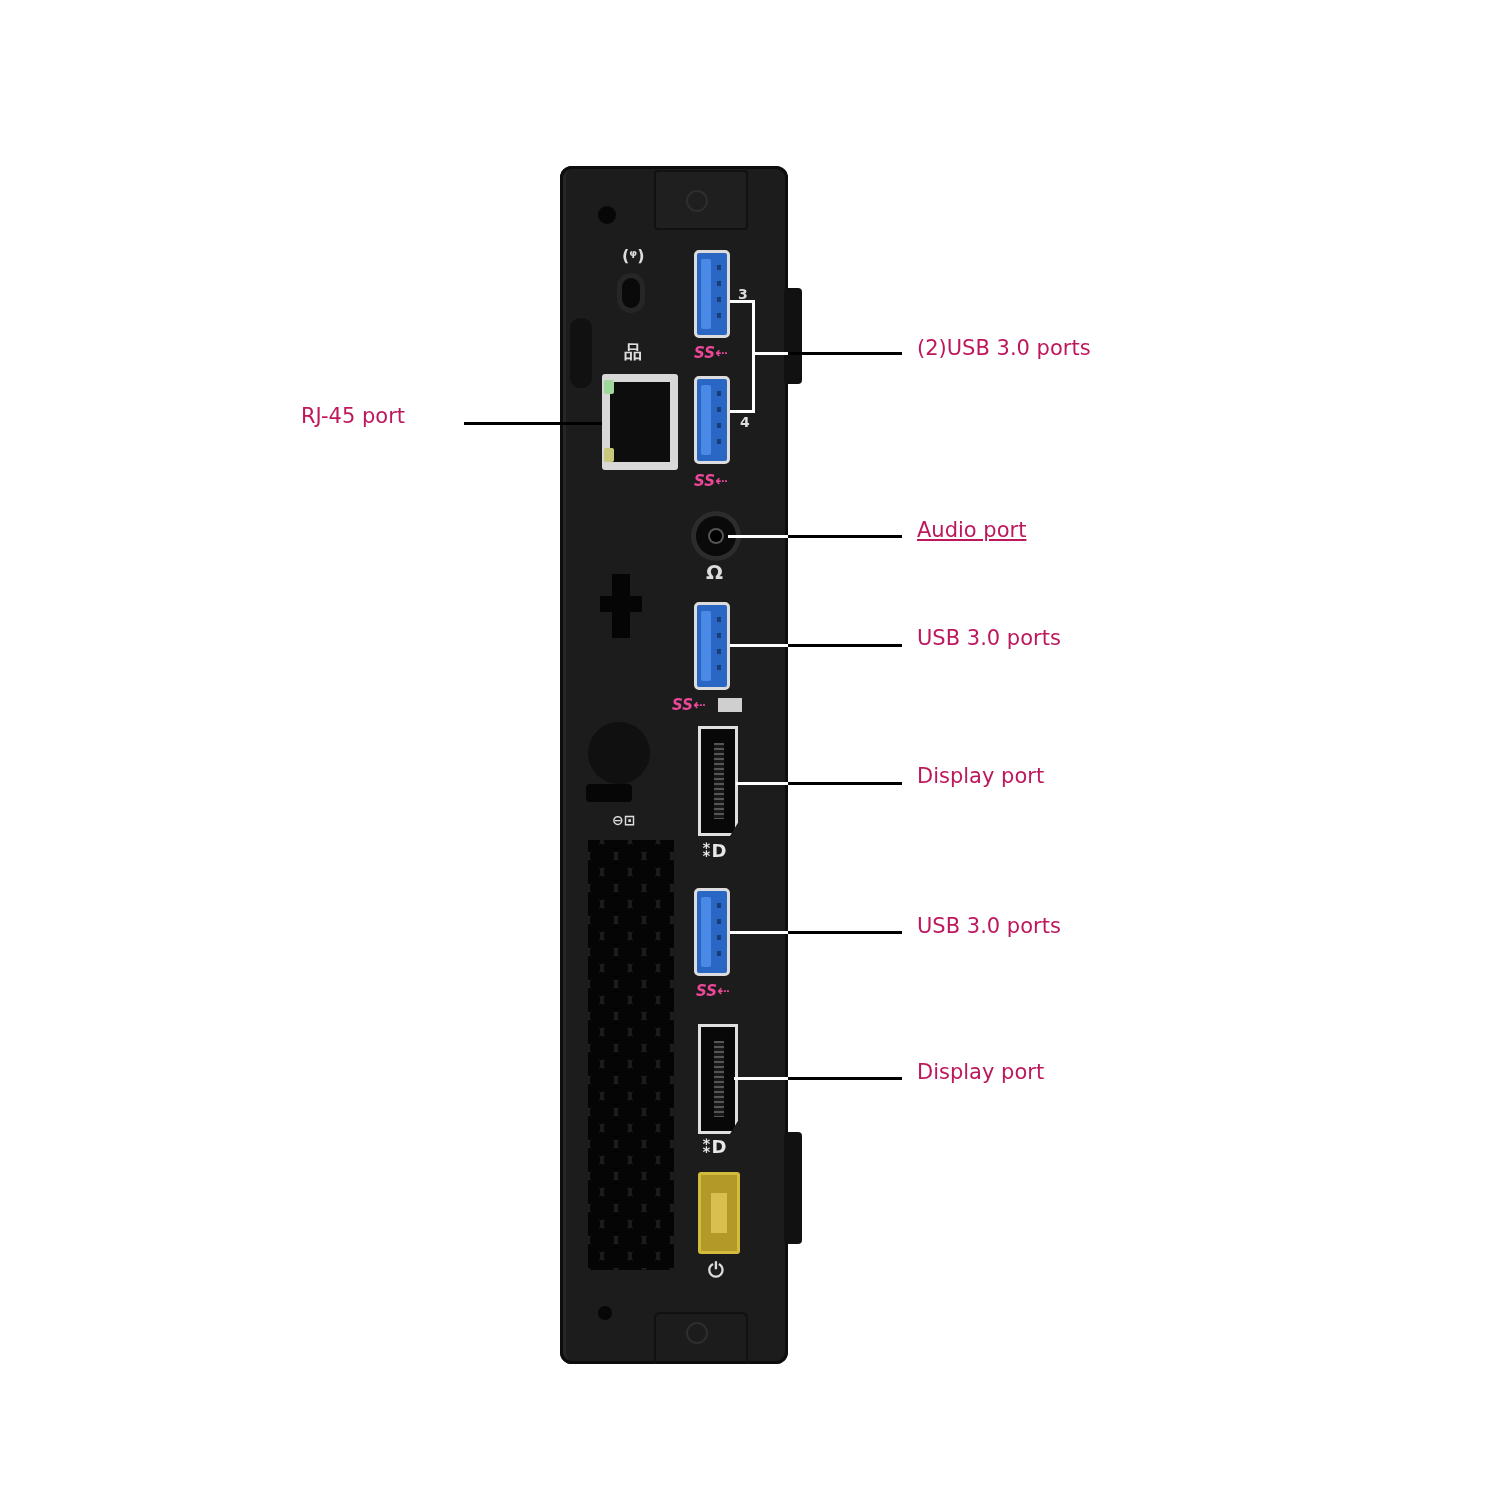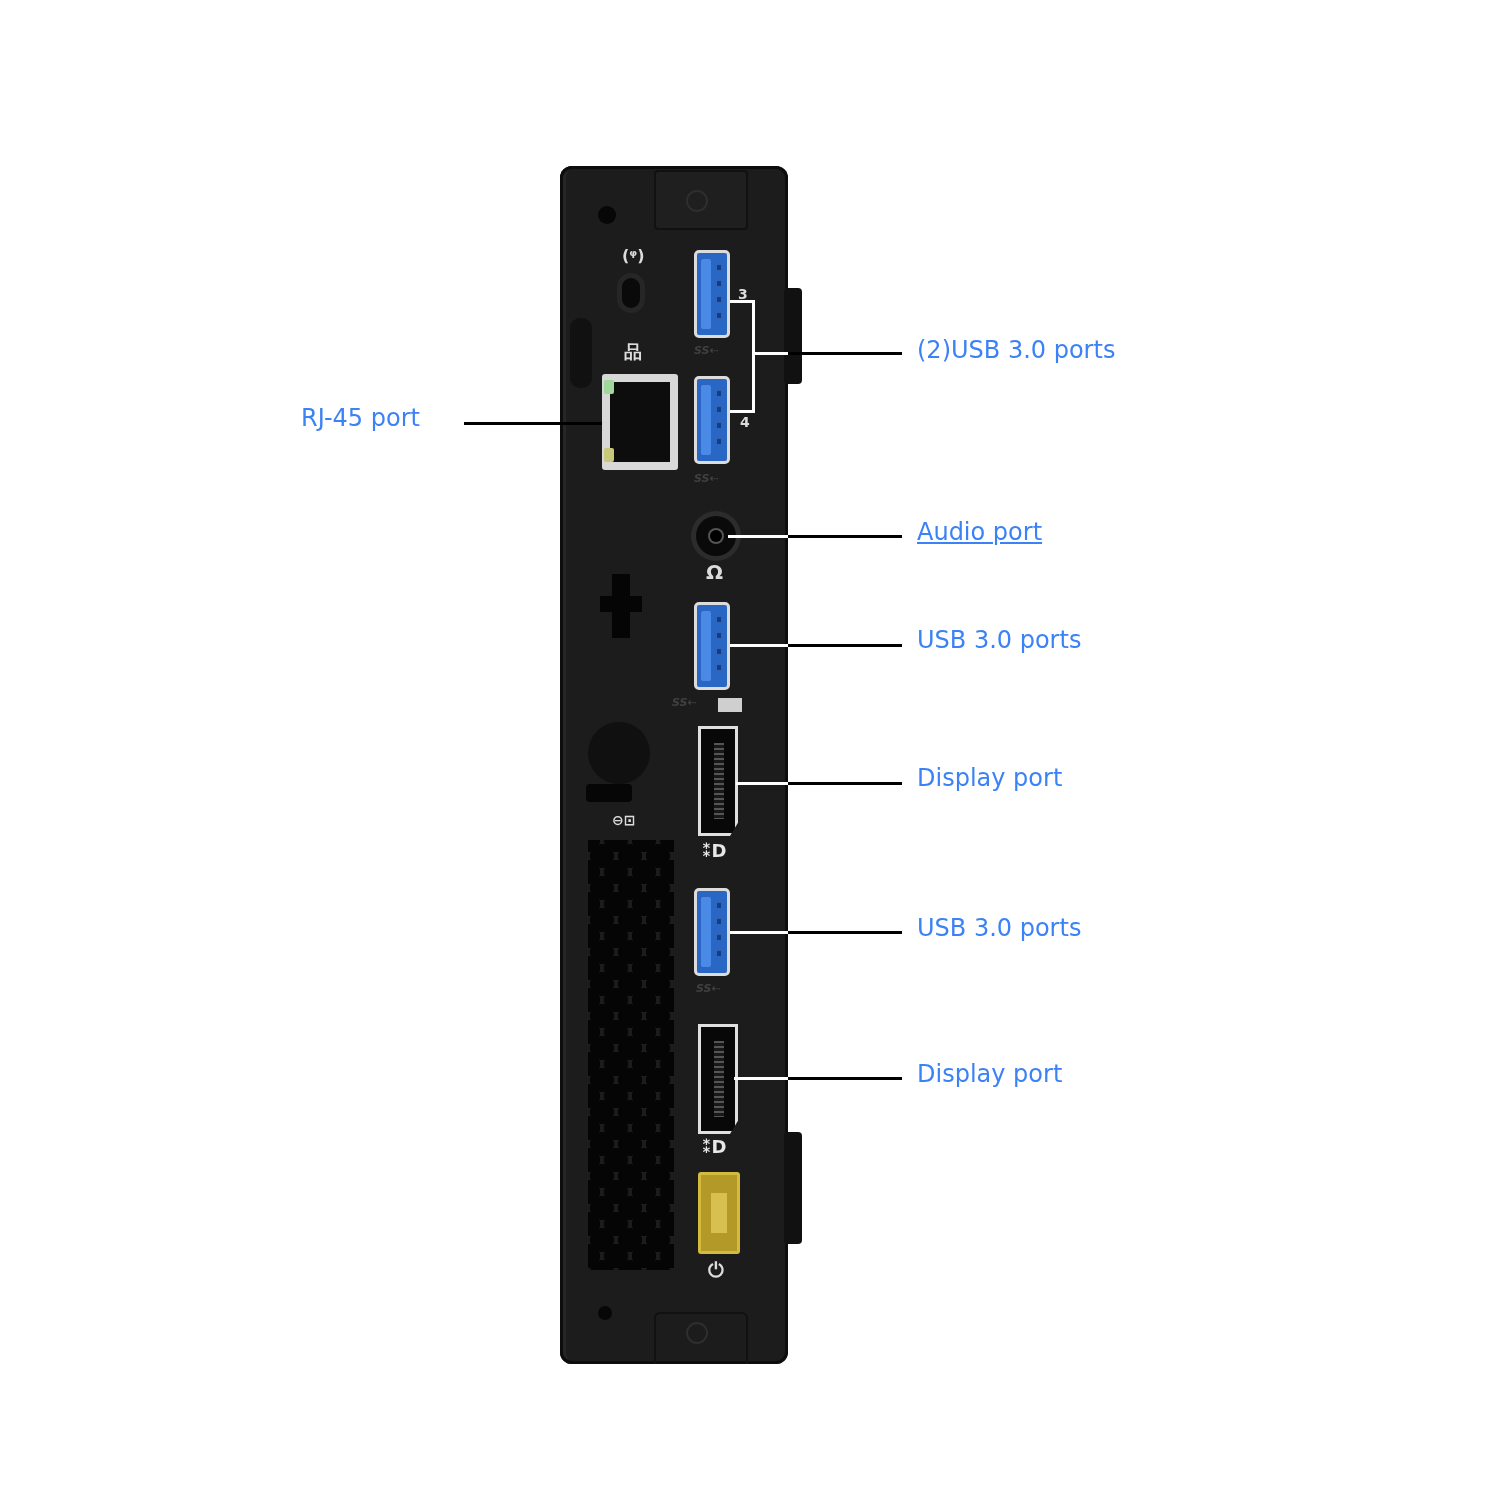--- a/index.html
+++ b/index.html
@@ -1,27 +1,27 @@
 <!DOCTYPE html>
 <html><head>
 <meta charset="utf-8">
 <style>
   html, body { margin:0; padding:0; background:#ffffff; }
   body { width:1500px; height:1500px; position:relative; overflow:hidden; font-family:"DejaVu Sans", sans-serif; }
-  .label { position:absolute; font-size:24px; color:#3b82f6; white-space:nowrap; line-height:1; }
+  .label { position:absolute; font-size:21px; color:#be185d; white-space:nowrap; line-height:1; }
   .leader { position:absolute; height:3px; background:#000; }
   .vline { position:absolute; width:3px; background:#fff; }
   .chassis { position:absolute; left:560px; top:166px; width:228px; height:1198px; background:#1c1c1c; border-radius:12px;
     box-shadow: inset 0 0 0 3px #0d0d0d, inset 6px 0 0 #262626; }
   .tab { position:absolute; background:#111; border-radius:4px; }
   .usb { position:absolute; width:36px; height:88px; border:3px solid #dcdcdc; border-radius:5px; background:#2a66c4; box-sizing:border-box; }
   .usb::before { content:""; position:absolute; left:4px; top:6px; width:10px; height:70px; background:#4a8ae6; border-radius:2px; }
   .usb .pins { position:absolute; right:6px; top:12px; width:4px; height:60px;
     background: repeating-linear-gradient(#1a3c7a 0 5px, transparent 5px 16px); }
-  .ss { position:absolute; color:#404040; font-size:11px; font-weight:bold; font-style:italic; }
+  .ss { position:absolute; color:#ec4899; font-size:15px; font-weight:bold; font-style:italic; }
   .dp { position:absolute; width:40px; height:110px; border:3px solid #e0e0e0; box-sizing:border-box; background:#080808;
     clip-path: polygon(0 0,100% 0,100% 88%,80% 100%,0 100%); }
   .dp::after { content:""; position:absolute; left:13px; top:14px; width:10px; height:76px; background:
     repeating-linear-gradient(#555 0 2px, #181818 2px 5px); }
   .dp-icon { position:absolute; color:#e8e8e8; font-size:18px; font-weight:bold; }
   .rj45 { position:absolute; left:602px; top:374px; width:76px; height:96px; background:#d8d8d8; border-radius:3px; }
   .rj45 .inner { position:absolute; left:8px; top:8px; width:60px; height:80px; background:#0d0d0d; }
   .rj45 .led { position:absolute; left:2px; width:10px; height:14px; border-radius:2px; }
   .audio { position:absolute; left:696px; top:516px; width:40px; height:40px; border-radius:50%; background:#0a0a0a; box-shadow:0 0 0 5px #2c2c2c; }
   .audio::after { content:""; position:absolute; left:14px; top:14px; width:12px; height:12px; border-radius:50%; background:#000; box-shadow:0 0 0 2px #555; }

